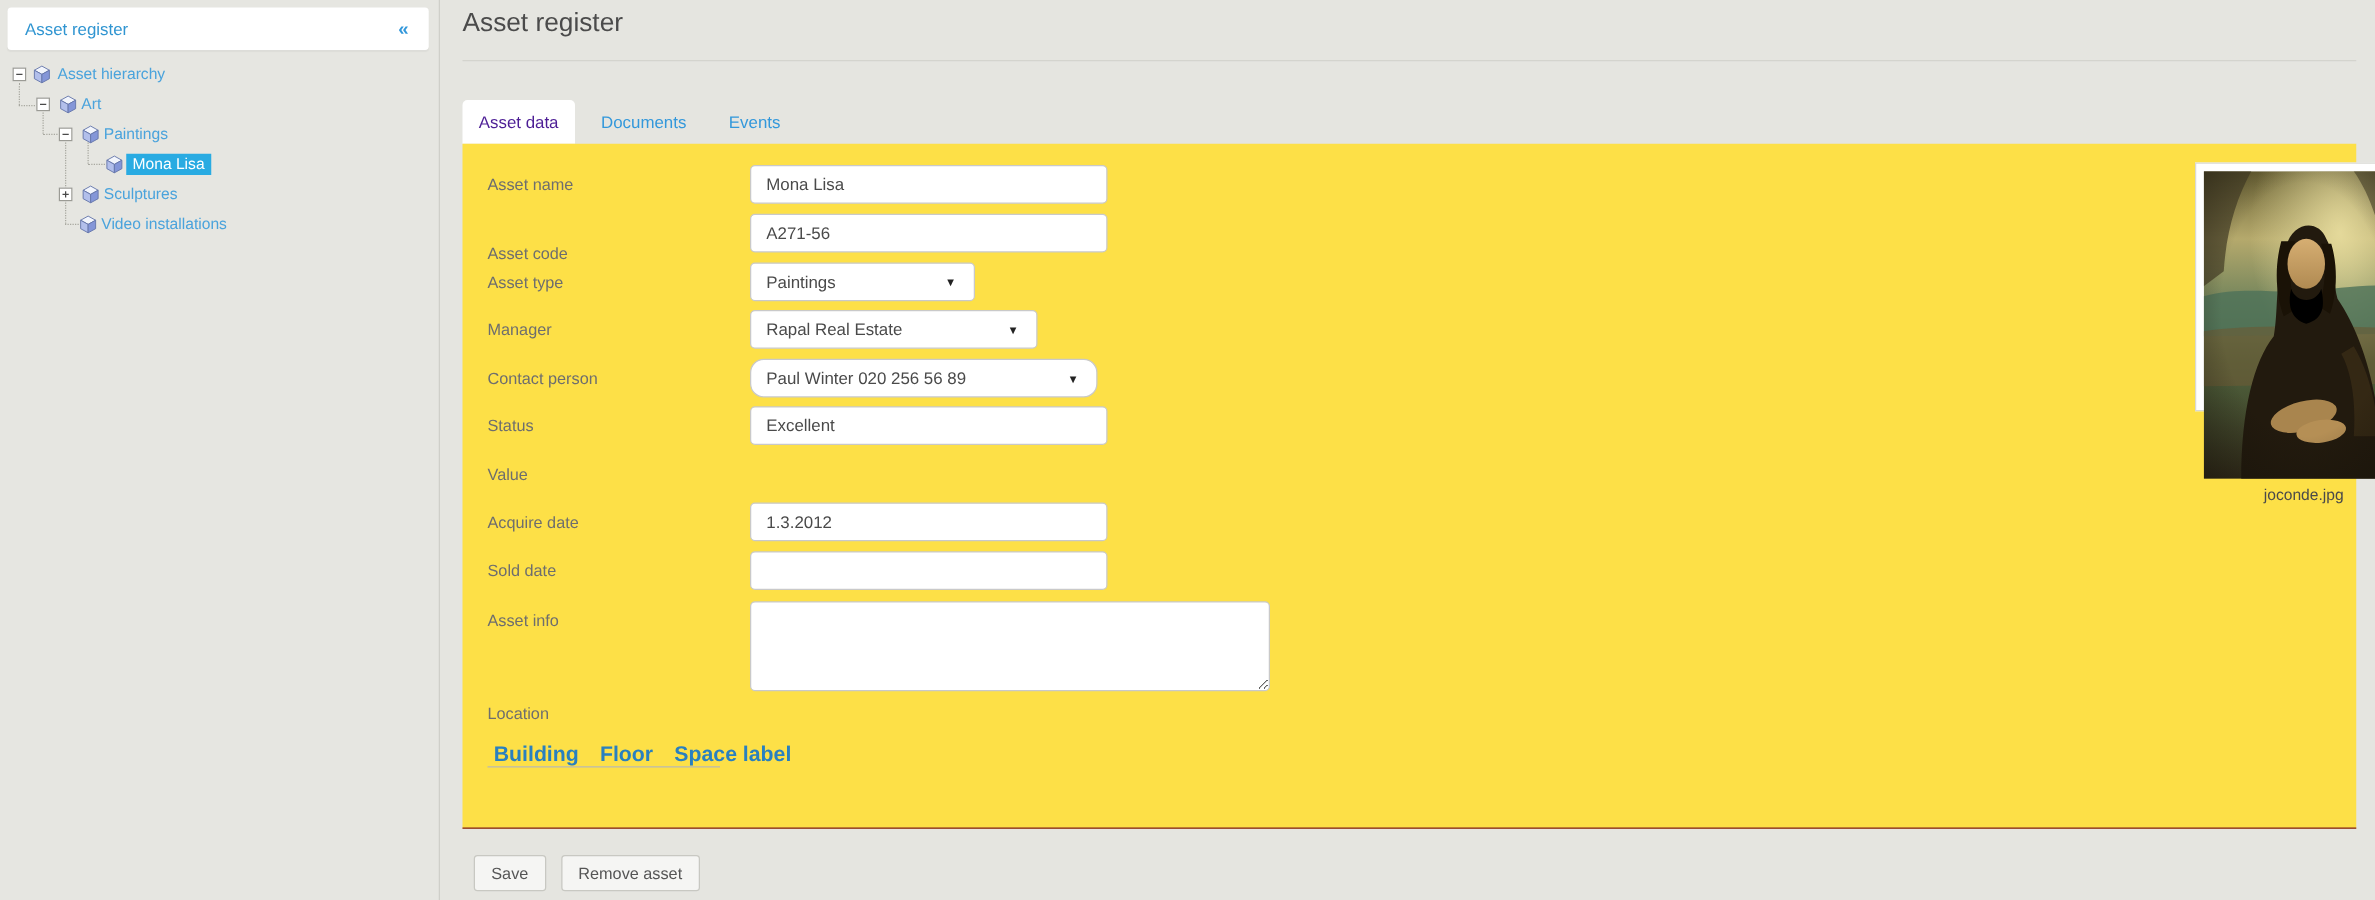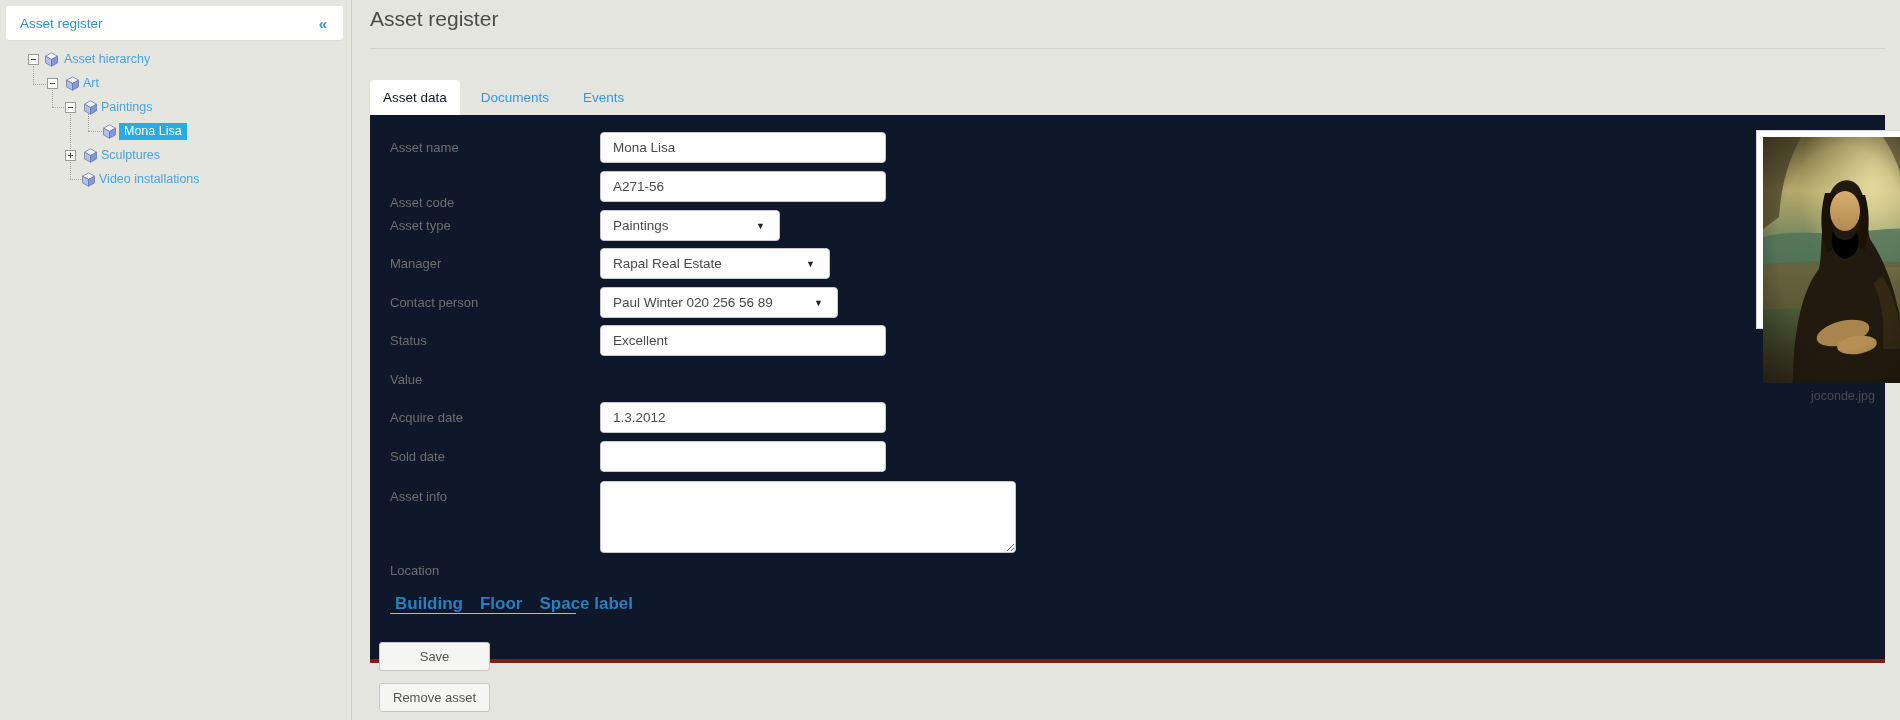--- a/index.html
+++ b/index.html
@@ -19,21 +19,21 @@
   .sidebar-header {
     position:absolute; left:6px; top:6px; width:337px; height:34px;
     background:#ffffff; border-radius:3px;
     display:flex; align-items:center; justify-content:space-between;
     padding:0 16px 0 14px;
     box-shadow:0 1px 1px rgba(0,0,0,0.04);
   }
   .sidebar-header-title { color:#3095d1; font-size:13.5px; }
   .collapse-icon { color:#3398db; font-size:15px; font-weight:bold; cursor:pointer; line-height:1; }
 
-  .tree { position:absolute; left:0; top:44px; width:412px; height:660px;margin-left:18px; }
+  .tree { position:absolute; left:0; top:44px; width:412px; height:660px; }
   .tree .vline { position:absolute; width:0; border-left:1px dotted #a8a8a0; }
   .tree .hline { position:absolute; height:0; border-top:1px dotted #a8a8a0; }
   .expander {
     position:absolute; width:11px; height:11px; background:#fff;
     border:1px solid #9b9b95; cursor:pointer;
   }
   .expander::before {
     content:""; position:absolute; left:2px; top:4px; width:5px; height:1px; background:#4a4a4a;
   }
   .expander.plus::after {
@@ -56,27 +56,27 @@
     position:absolute; left:370px; top:48px; width:1515px; height:0;
     border-top:1px solid #d4d4ce;
   }
 
   .tabs { position:absolute; left:370px; top:80px; height:35px; display:flex; align-items:stretch; }
   .tab {
     font-size:13.5px; display:flex; align-items:center; cursor:pointer;
     padding:0 17px; color:#3398db;
   }
   .tab.active {
-    background:#ffffff; color:#0f172a; border-radius:4px 4px 0 0; padding:0 13px;
+    background:#ffffff; color:#4c1d95; border-radius:4px 4px 0 0; padding:0 13px;
     margin-right:4px;
   }
 
   .panel {
     position:absolute; left:370px; top:115px; width:1515px; height:548px;
-    background:#0f172a; border-bottom:4px solid #7f1d1d;
+    background:#fde047; border-bottom:1px solid #7f1d1d;
   }
   .field-label {
     position:absolute; left:20px; font-size:13px; color:#6e6e6e; line-height:31px;
   }
   .text-input {
     position:absolute; left:230px; width:286px; height:31px;
     border:1px solid #c9c9c9; border-radius:4px; background:#fff;
     font-family:"Liberation Sans", sans-serif; font-size:13.5px; color:#4a4a4a;
     padding:0 12px; outline:none;
   }
@@ -106,21 +106,21 @@
   .attachment-card {
     position:absolute; left:1386px; top:15px; width:174px; height:199px;
     background:#fff; border:1px solid #d9d9d4;
   }
   .attachment-img { position:absolute; left:6px; top:6px; width:160px; height:246px; display:block; }
   .attachment-caption {
     position:absolute; left:0; top:258px; width:100%; text-align:center;
     font-size:12.5px; color:#4a4a4a;
   }
 
-  .action-buttons { position:absolute; left:379px; top:642px; display:flex; gap:12px;flex-direction:column; }
+  .action-buttons { position:absolute; left:379px; top:684px; display:flex; gap:12px; }
   .btn {
     height:29px; background:#f5f5f3; border:1px solid #c8c8c2; border-radius:3px;
     font-family:"Liberation Sans", sans-serif; font-size:13px; color:#555;
     padding:0 13px; cursor:pointer;
   }
 </style>
 </head>
 <body>
 
 <div class="sidebar">
@@ -211,21 +211,21 @@
     <span class="caret">▼</span>
   </div>
 
   <span class="field-label" style="top:133px;">Manager</span>
   <div class="select" style="top:133px; width:230px;">
     <span>Rapal Real Estate</span>
     <span class="caret">▼</span>
   </div>
 
   <span class="field-label" style="top:172px;">Contact person</span>
-  <div class="select" style="top:172px; width:238px;">
+  <div class="select" style="top:172px; width:278px;border-radius:11px;">
     <span>Paul Winter 020 256 56 89</span>
     <span class="caret">▼</span>
   </div>
 
   <span class="field-label" style="top:210px;">Status</span>
   <input class="text-input" style="top: 210px;" type="text" value="Excellent">
 
   <span class="field-label" style="top:249px;">Value</span>
 
   <span class="field-label" style="top:287px;">Acquire date</span>

